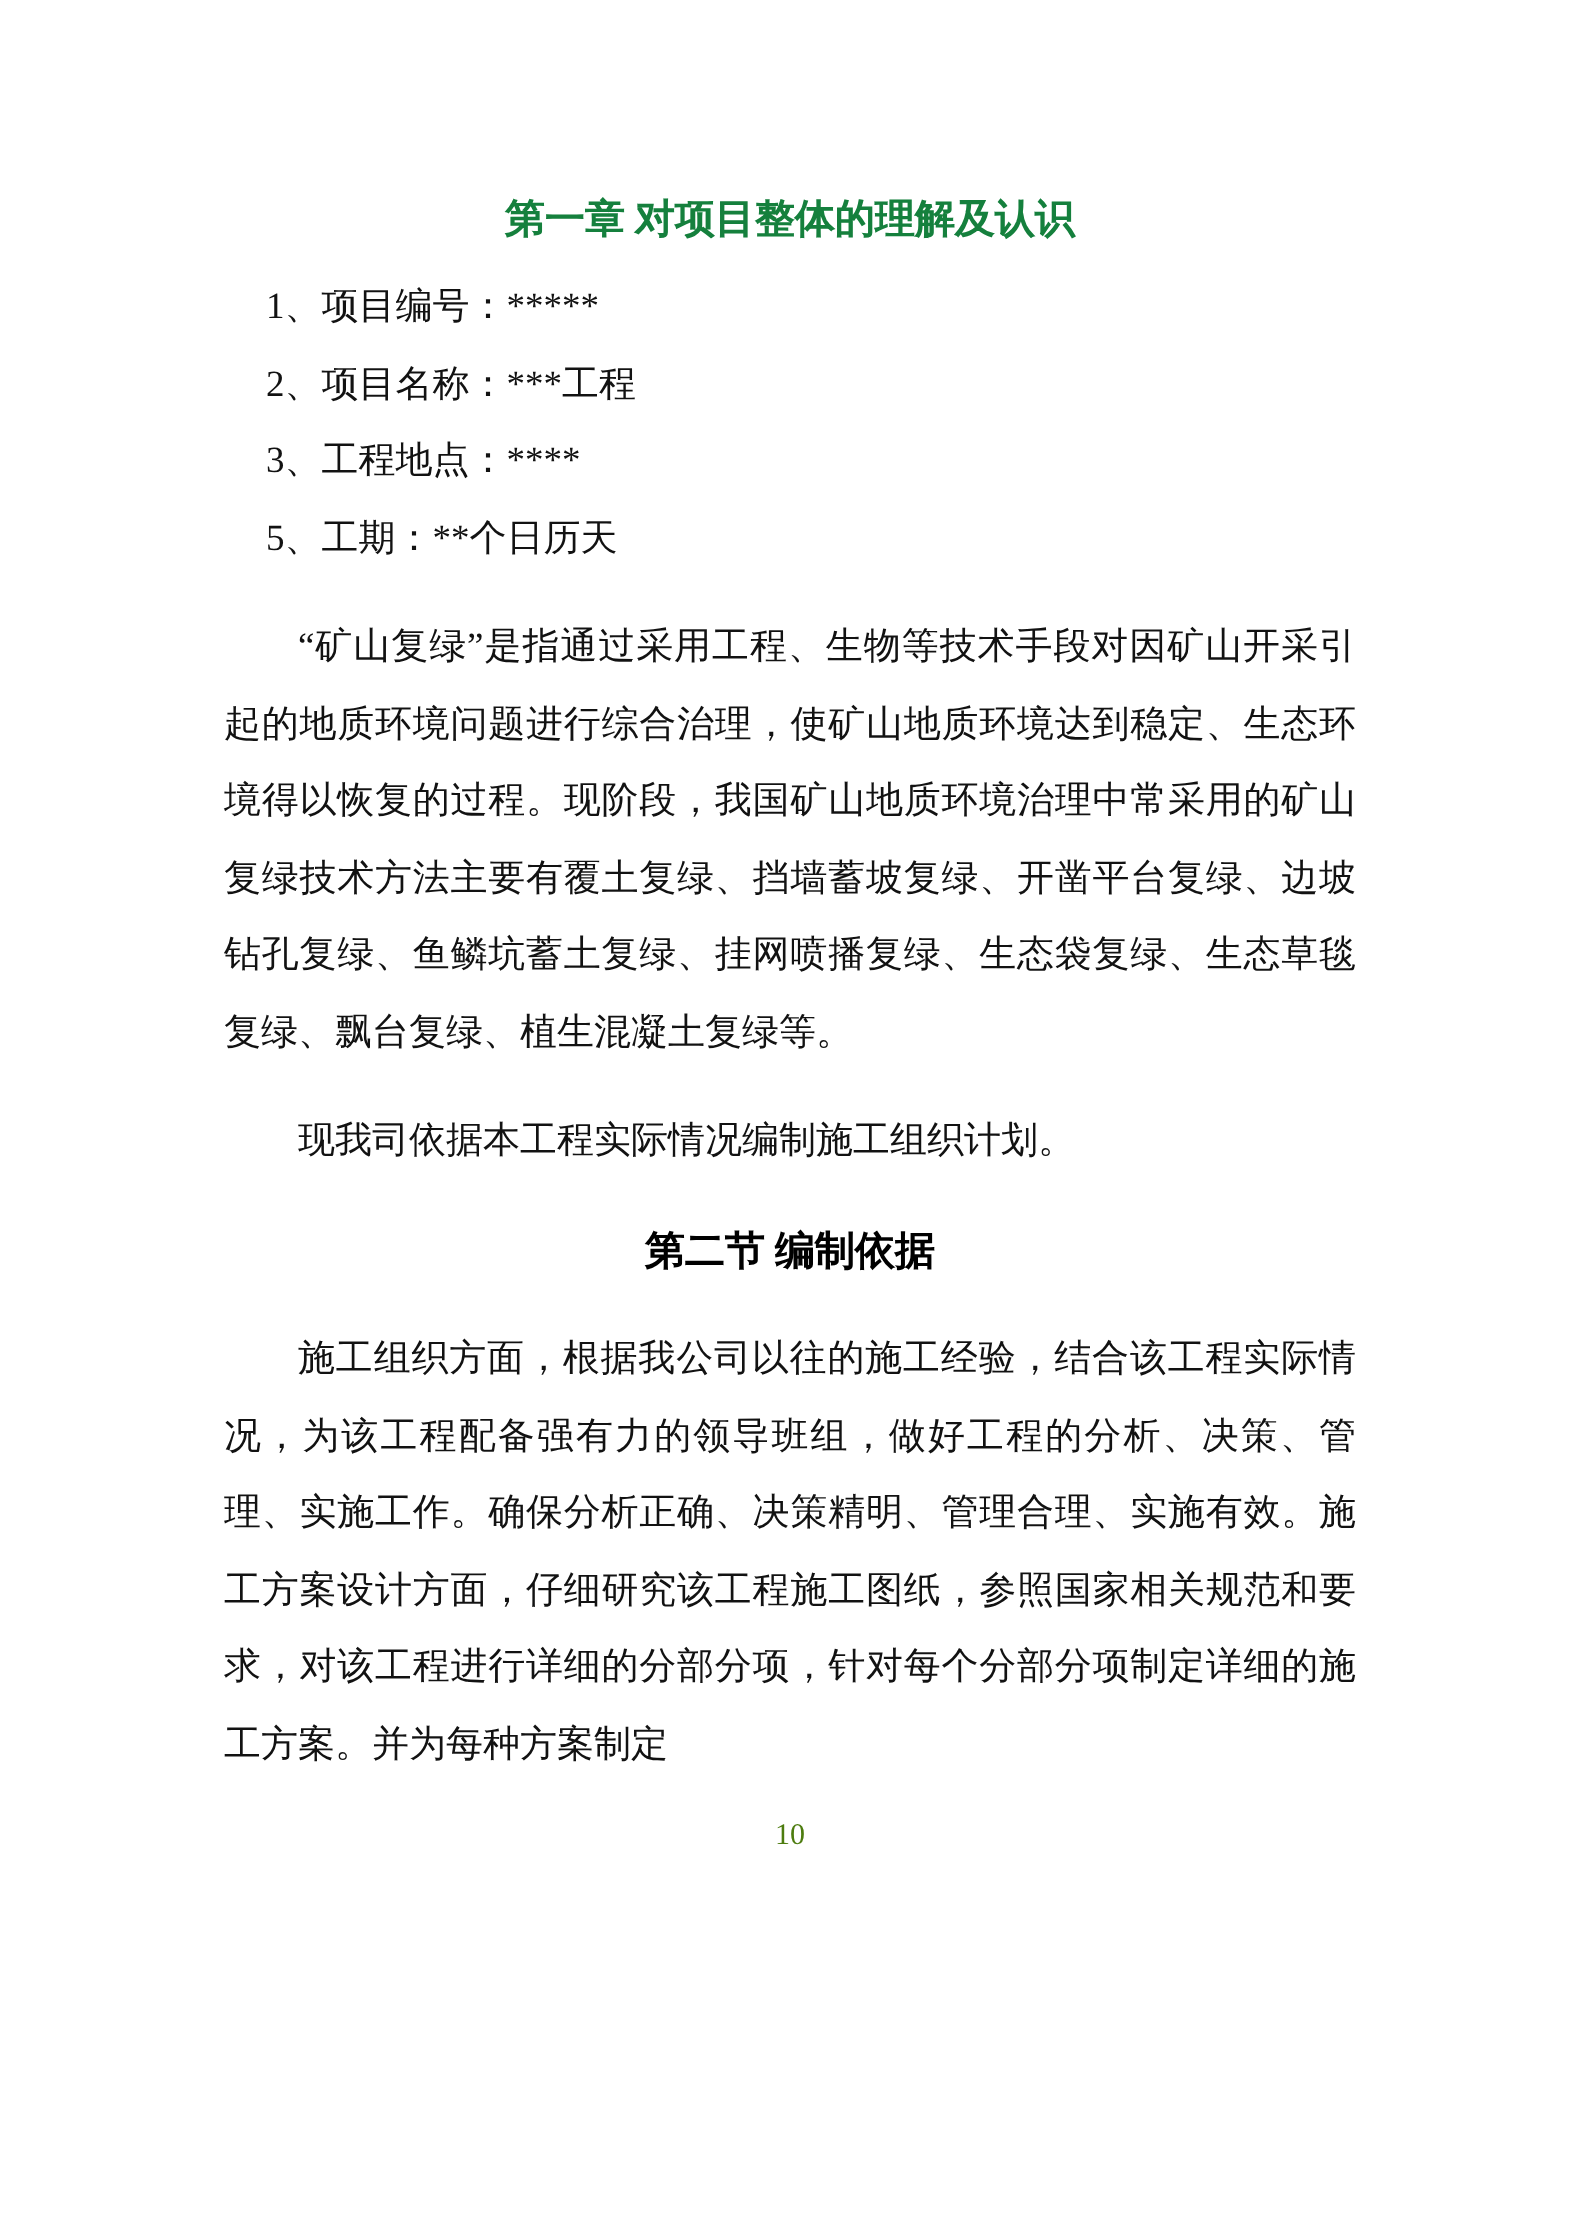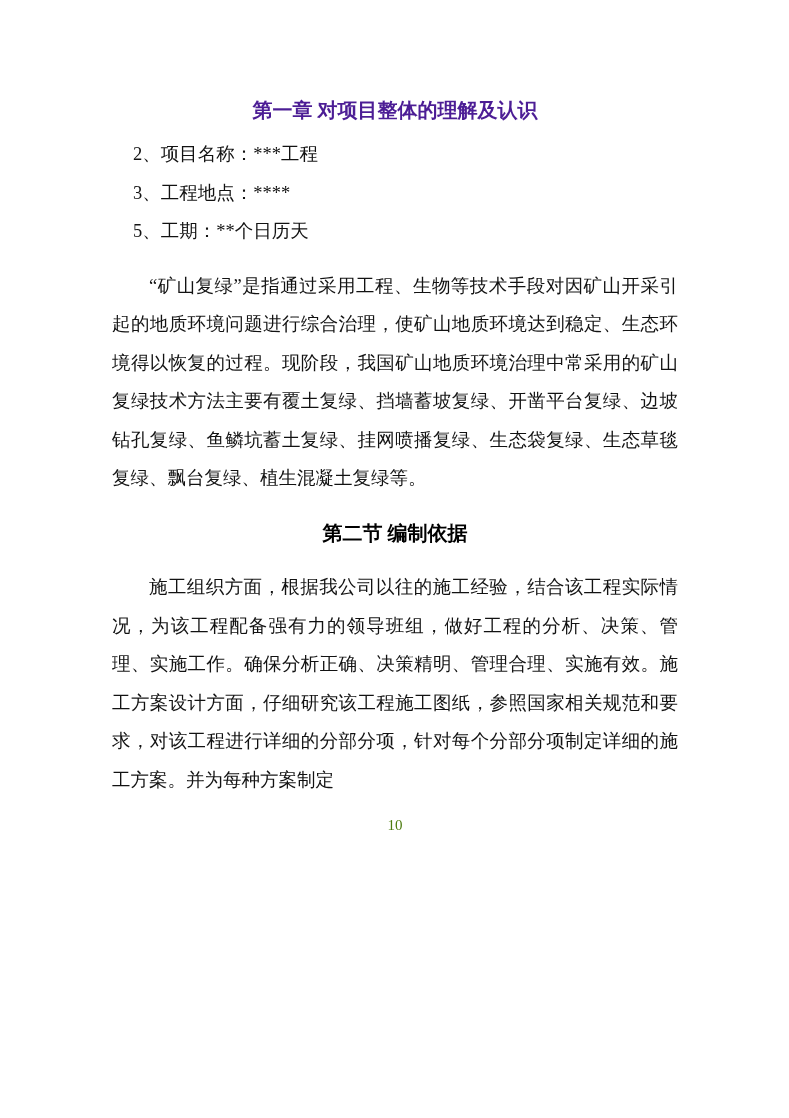--- a/index.html
+++ b/index.html
@@ -22,21 +22,21 @@
     top: 0;
     width: 598px;
     padding-top: 88px;
   }
   .chapter-heading,
   .section-heading {
     font-size: 20px;
     line-height: 45px;
     font-weight: bold;
     text-align: center;
-    color: #4c1d95;
+    color: #15803d;
     margin: 0;
   }
   .section-heading-inline {
     font-size: 20px;
     line-height: 38.5px;
     font-weight: bold;
     text-align: center;
     color: #000000;
     margin: 16px;
   }
@@ -67,27 +67,29 @@
 </head>
 <body>
 
 <div class="doc-page">
   <div class="doc-content">
 
     <h1 class="chapter-heading">第一章 对项目整体的理解及认识</h1>
 
 
     <div class="list-block">
+      <div class="list-item">1、项目编号：*****</div>
       <div class="list-item">2、项目名称：***工程</div>
       <div class="list-item">3、工程地点：****</div>
       <div class="list-item">5、工期：**个日历天</div>
     </div>
 
     <p class="body-para">“矿山复绿”是指通过采用工程、生物等技术手段对因矿山开采引起的地质环境问题进行综合治理，使矿山地质环境达到稳定、生态环境得以恢复的过程。现阶段，我国矿山地质环境治理中常采用的矿山复绿技术方法主要有覆土复绿、挡墙蓄坡复绿、开凿平台复绿、边坡钻孔复绿、鱼鳞坑蓄土复绿、挂网喷播复绿、生态袋复绿、生态草毯复绿、飘台复绿、植生混凝土复绿等。</p>
 
+    <p class="body-para">现我司依据本工程实际情况编制施工组织计划。</p>
 
     <h2 class="section-heading-inline">第二节 编制依据</h2>
 
 
     <p class="body-para">施工组织方面，根据我公司以往的施工经验，结合该工程实际情况，为该工程配备强有力的领导班组，做好工程的分析、决策、管理、实施工作。确保分析正确、决策精明、管理合理、实施有效。施工方案设计方面，仔细研究该工程施工图纸，参照国家相关规范和要求，对该工程进行详细的分部分项，针对每个分部分项制定详细的施工方案。并为每种方案制定</p>
 
     <div class="page-number">10</div>
 
   </div>
 </div>

